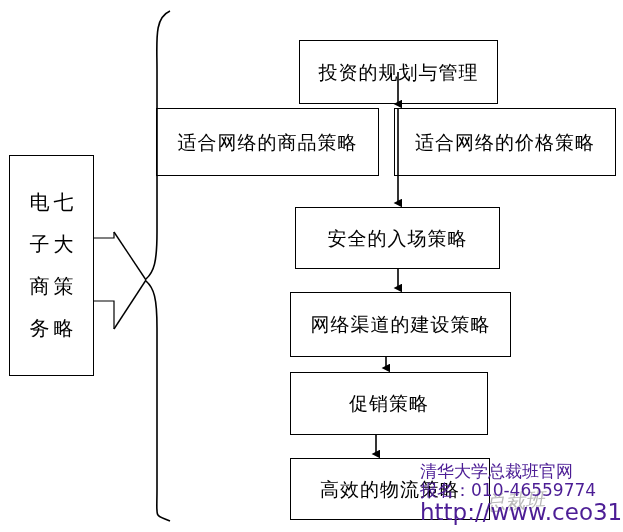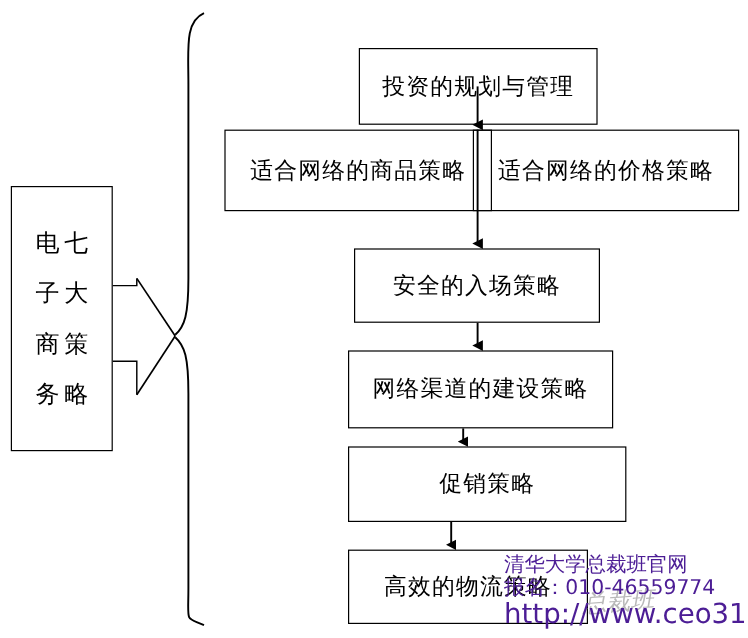--- a/index.html
+++ b/index.html
@@ -56,25 +56,25 @@
     gap: 22px;
     font-family: "DejaVu Serif", "Liberation Serif", serif;
     font-size: 20px;
     line-height: 1;
     color: #000;
   }
   .vert-col span { display: block; }
 
   
   #box-invest   { left: 299px; top: 8px;   width: 199px; height: 64px; margin-top: 32px; }
-  #box-product  { left: 187px; top: 108px; width: 223px; height: 68px; }
+  #box-product  { left: 156px; top: 108px; width: 223px; height: 68px; }
   #box-price    { left: 394px; top: 108px; width: 222px; height: 68px; }
   #box-entry    { left: 295px; top: 207px; width: 205px; height: 62px; }
   #box-channel  { left: 290px; top: 292px; width: 221px; height: 65px; text-align: center; }
-  #box-promo    { left: 290px; top: 372px; width: 232px; height: 63px; }
+  #box-promo    { left: 290px; top: 372px; width: 198px; height: 63px; }
   #box-logistic { left: 290px; top: 458px; width: 200px; height: 62px; }
 
   
   #connectors {
     position: absolute;
     left: 0; top: 0;
     width: 623px;
     height: 532px;
     pointer-events: none;
   }

